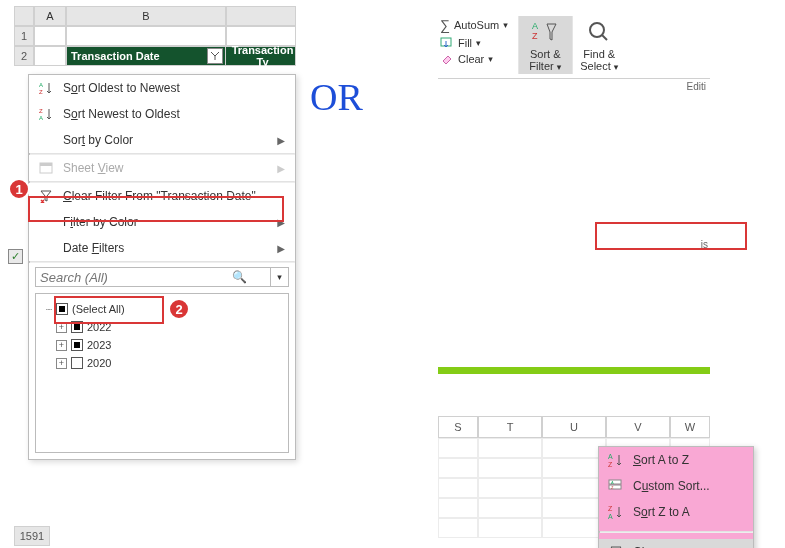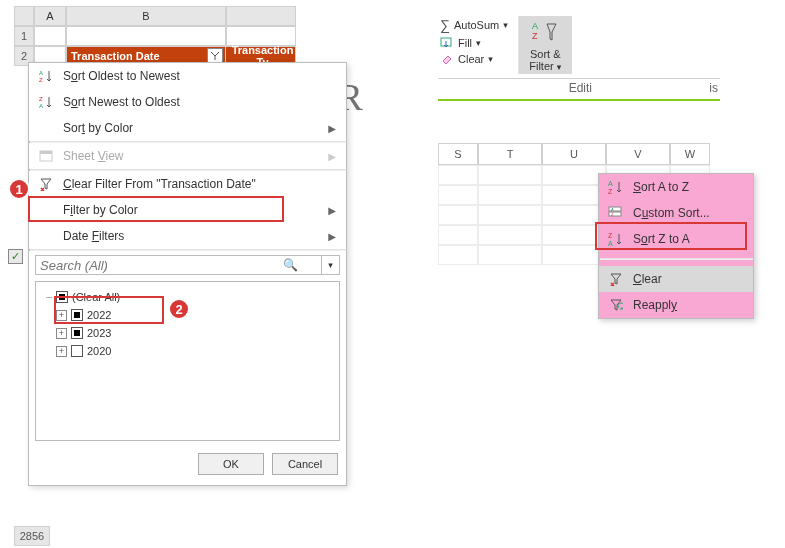--- a/index.html
+++ b/index.html
@@ -13,55 +13,55 @@
     position: relative;
     color: #333;
   }
 
   .or-text {
     position: absolute;
     left: 310px;
     top: 75px;
     font-size: 38px;
     font-weight: 400;
-    color: #737373;
+    color: #1d4ed8;
     font-family: Georgia, serif;
   }
 
   
   .left-pane { position: absolute; left: 14px; top: 6px; }
   .rowhdr-cell, .corner {
     width: 20px; height: 20px; border: 1px solid #d0d0d0;
     background: #e6e6e6; display: flex; align-items: center; justify-content: center;
     font-size: 11px; color: #555;
   }
   .colA { width: 32px; height: 20px; border: 1px solid #d0d0d0; background: #e6e6e6;
           display: flex; align-items: center; justify-content: center; font-size: 11px;}
   .colB { width: 160px; height: 20px; border: 1px solid #d0d0d0; background: #e6e6e6;
           display: flex; align-items: center; justify-content: center; font-size: 11px;}
   .cellA { width: 32px; height: 20px; border: 1px solid #d0d0d0; }
   .cellB { width: 160px; height: 20px; border: 1px solid #d0d0d0; }
   .header-cell {
-    background: #c2410c; color: #fff; font-weight: 600; font-size: 11px;
+    background: #14532d; color: #fff; font-weight: 600; font-size: 11px;
     padding-left: 4px; display: flex; align-items: center; position: relative;
   }
   .filter-btn {
     width: 16px; height: 16px; background: #fff; border: 1px solid #888;
     display: flex; align-items: center; justify-content: center;
     margin-left: auto; margin-right: 2px;
   }
 
   .row { display: flex; }
   .rownum { width: 20px; height: 20px; border: 1px solid #d0d0d0; background: #e6e6e6;
             display: flex; align-items: center; justify-content: center; font-size: 11px; color: #555;}
   .fixed-rownum { position: absolute; left: 14px; top: 526px; }
 
   .menu-panel {
-    position: absolute; left: 14px; top: 56px;
-    width: 319px; border: 1px solid #bcbcbc; background: #fff;
+    position: absolute; left: 14px; top: 68px;
+    width: 268px; border: 1px solid #bcbcbc; background: #fff;
     box-shadow: 2px 2px 6px rgba(0,0,0,.15);
   }
   .menu-item {
     padding: 6px 10px 6px 34px; position: relative; font-size: 12px;
     display: flex; align-items: center;
   }
   .menu-item.disabled { color: #aaa; }
   .arrow { margin-left: auto; color: #666; font-size: 10px; }
   .menu-sep { border-top: 1px solid #e2e2e2; margin: 0; }
   .micon { position: absolute; left: 8px; width: 18px; height: 18px; display: flex;
@@ -125,22 +125,23 @@
   }
   .ribbon-edit-item { display: flex; align-items: center; gap: 4px; padding: 1px 2px; }
   .ribbon-big {
     width: 54px; display: flex; flex-direction: column; align-items: center;
     font-size: 11px; padding: 2px 4px; text-align: center; gap: 2px;
     border-left: 1px solid #e5e5e5;
   }
   .big-hover { background: #d9d9d9; }
   .ribbon-big .ic { width: 28px; height: 28px; display: flex; align-items: center; justify-content: center; }
   .ribbon-label-row {
-    display: flex; font-size: 12px; color: #666; border-bottom: 2px solid #84cc16;
+    display: flex; font-size: 10px; color: #666; border-bottom: 7px solid #84cc16;
     padding: 2px 0 4px;
+    flex-direction: column;
   }
   .ribbon-label-row span { flex: 1; text-align: center; }
 
   .right-sheet {
     position: relative; margin-top: 2px;
   }
   .rcol {
     width: 64px; height: 22px; border: 1px solid #d0d0d0; background: #fff;
     display: flex; align-items: center; justify-content: center; font-size: 11px; color: #555;
   }
@@ -261,52 +262,48 @@
         <span class="search-mag">🔍</span>
       </div>
       <div class="search-drop">
         <span>▾</span>
       </div>
     </div>
     <div class="tree-box">
       <div class="tree-item">
         <span class="tree-indent">┈</span>
         <span class="checkbox full"></span>
-        <span>(Clear All)</span>
+        <span>(Select All)</span>
       </div>
       <div class="tree-item">
         <span class="tree-indent"></span>
         <span class="plus-box">+</span>
         <span class="checkbox full"></span>
         <span>2022</span>
       </div>
       <div class="tree-item">
         <span class="tree-indent"></span>
         <span class="plus-box">+</span>
         <span class="checkbox full"></span>
         <span>2023</span>
       </div>
       <div class="tree-item">
         <span class="tree-indent"></span>
         <span class="plus-box">+</span>
         <span class="checkbox empty"></span>
         <span>2020</span>
       </div>
     </div>
-    <div class="btn-row">
-      <div class="btn">OK</div>
-      <div class="btn">Cancel</div>
-    </div>
   </div>
 
   <div class="collapse-chk">✓</div>
 </div>
 
 <div class="fixed-rownum">
-  <div class="rownum" style="width:36px">2856</div>
+  <div class="rownum" style="width:36px">1591</div>
 </div>
 
 <div class="highlight-red" style="left:28px; top:196px; width:256px; height:26px;"></div>
 <div class="badge" style="left:8px; top:178px;">1</div>
 <div class="highlight-red" style="left:54px; top:296px; width:110px; height:28px;"></div>
 <div class="badge" style="left:168px; top:298px;">2</div>
 
 <div class="right-pane">
   <div class="ribbon">
     <div class="ribbon-edit">
@@ -333,20 +330,29 @@
     </div>
     <div class="ribbon-big big-hover">
       <span class="ic">
         <svg width="26" height="24">
             <text x="0" y="9" font-size="9" fill="#2a6">A</text>
             <text x="0" y="19" font-size="9" fill="#c33">Z</text>
             <path d="M15 4 H24 L20 12 V20 L18 19 V12 Z" fill="none" stroke="#555"></path>
           </svg>
       </span>
       <span><span>Sort &amp; Filter</span> <span style="font-size:9px">▾</span></span>
+    </div>
+    <div class="ribbon-big">
+      <span class="ic">
+        <svg width="24" height="24">
+            <circle cx="10" cy="10" r="7" fill="none" stroke="#555" stroke-width="2"></circle>
+            <path d="M15 15 L20 20" stroke="#555" stroke-width="2"></path>
+          </svg>
+      </span>
+      <span><span>Find &amp; Select</span> <span style="font-size:9px">▾</span></span>
     </div>
   </div>
   <div class="ribbon-label-row">
     <span style="flex:0 0 158px; text-align:right; padding-right:4px;">Editi</span>
     <span style="flex:0 0 124px; text-align:right; padding-right:2px;">is</span>
   </div>
 
   <div class="right-sheet">
     <div style="height:40px;"></div>
     <div class="rrow">

